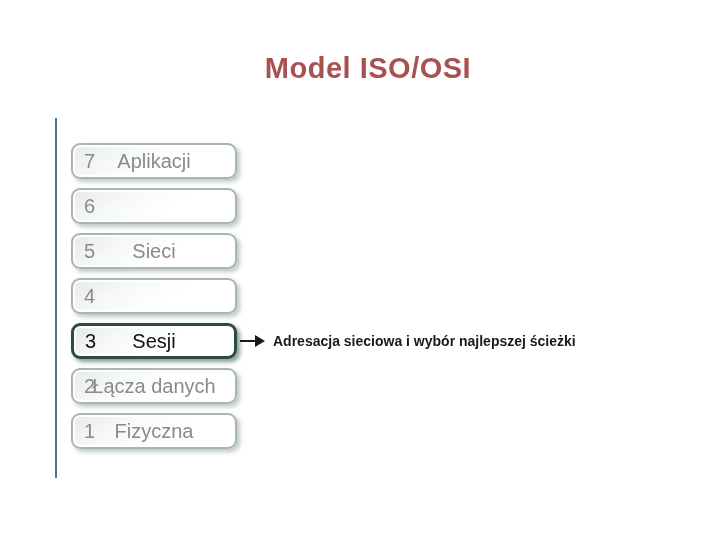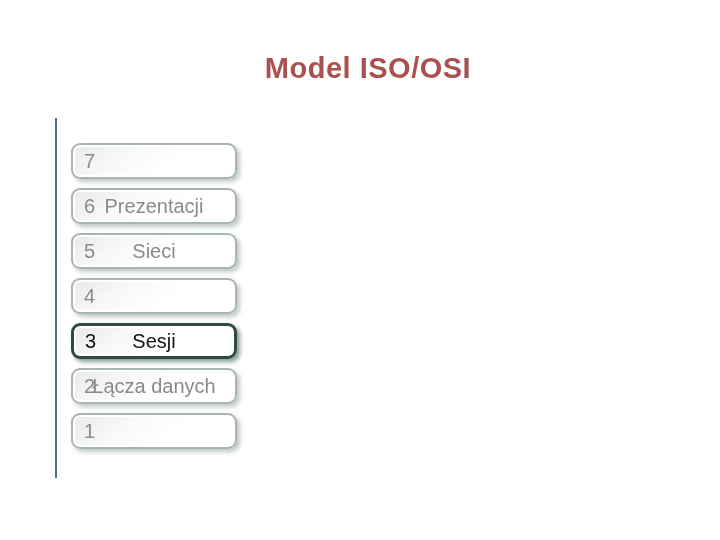--- a/index.html
+++ b/index.html
@@ -110,25 +110,25 @@
 <div class="slide">
 
   <div class="slide-title">Model ISO/OSI</div>
 
   <div class="timeline"></div>
 
   <div class="layer-stack">
 
     <div class="layer-box">
       <span class="layer-number">7</span>
+      <span class="layer-label">Aplikacji</span>
     </div>
 
     <div class="layer-box">
       <span class="layer-number">6</span>
-      <span class="layer-label">Prezentacji</span>
     </div>
 
     <div class="layer-box">
       <span class="layer-number">5</span>
       <span class="layer-label">Sieci</span>
     </div>
 
     <div class="layer-box">
       <span class="layer-number">4</span>
     </div>
@@ -138,18 +138,26 @@
       <span class="layer-label">Sesji</span>
     </div>
 
     <div class="layer-box">
       <span class="layer-number">2</span>
       <span class="layer-label">Łącza danych</span>
     </div>
 
     <div class="layer-box">
       <span class="layer-number">1</span>
+      <span class="layer-label">Fizyczna</span>
     </div>
 
   </div>
 
+  <div class="annotation-row">
+    <span class="arrow">
+      <span class="arrow-shaft"></span>
+      <span class="arrow-head"></span>
+    </span>
+    <span class="annotation-text">Adresacja sieciowa i wybór najlepszej ścieżki</span>
+  </div>
 
 </div>
 
 </body></html>

